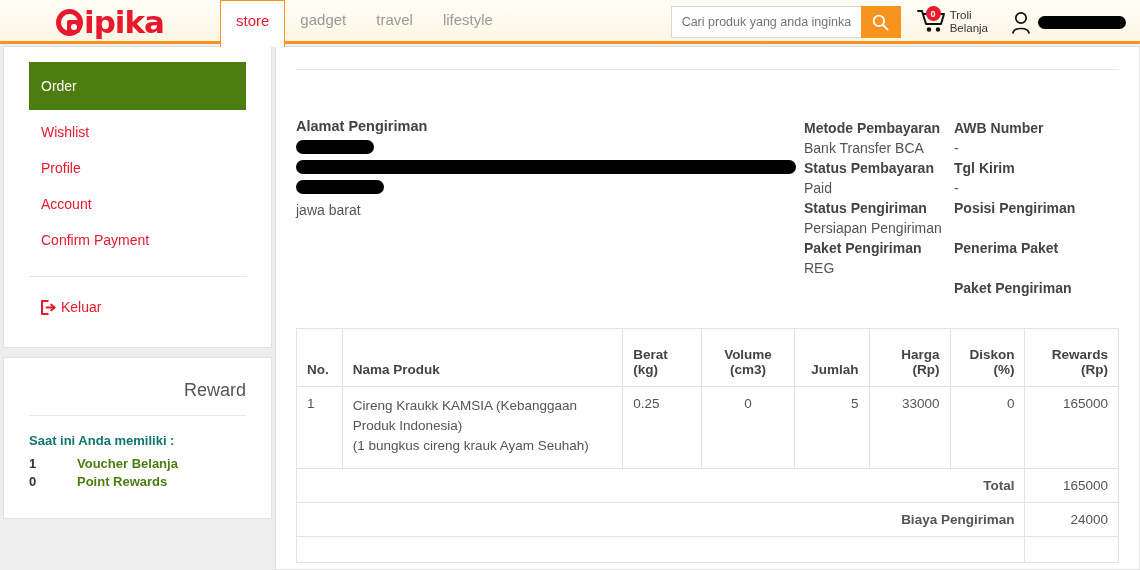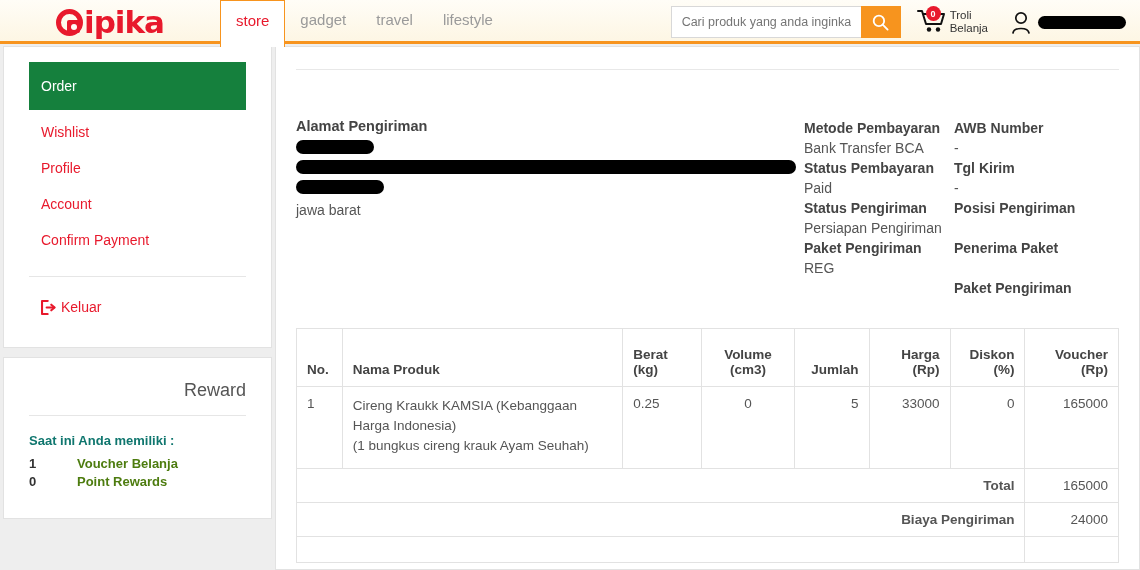--- a/index.html
+++ b/index.html
@@ -170,21 +170,21 @@
   .menu-item {
     display: block;
     margin: 0 25px;
     padding: 11px 12px;
     font-size: 14px;
     color: #e8192c;
     cursor: pointer;
     line-height: 1;
   }
   .menu-item.active {
-    background: #15803d;
+    background: #4d7c0f;
     color: #ffffff;
     padding: 17px 12px;
     margin-bottom: 4px;
   }
   .menu-sep {
     border-top: 1px solid #e6e6e6;
     margin: 18px 25px 0 25px;
   }
   .logout {
     display: flex;
@@ -462,31 +462,31 @@
           <th class="c-jml">Jumlah</th>
           <th class="c-harga">
             <div>Harga</div>
             <div>(Rp)</div>
           </th>
           <th class="c-disk">
             <div>Diskon</div>
             <div>(%)</div>
           </th>
           <th class="c-sub">
-            <div>Voucher</div>
+            <div>Rewards</div>
             <div>(Rp)</div>
           </th>
         </tr>
       </thead>
       <tbody>
         <tr class="row-prod">
           <td class="c-no">1</td>
           <td class="c-nama">
             <div class="prod-line">Cireng Kraukk KAMSIA (Kebanggaan</div>
-            <div class="prod-line">Harga Indonesia)</div>
+            <div class="prod-line">Produk Indonesia)</div>
             <div class="prod-line">(1 bungkus cireng krauk Ayam Seuhah)</div>
           </td>
           <td class="c-berat">0.25</td>
           <td class="c-vol">0</td>
           <td class="c-jml">5</td>
           <td class="c-harga">33000</td>
           <td class="c-disk">0</td>
           <td class="c-sub">165000</td>
         </tr>
         <tr class="sum-row">

